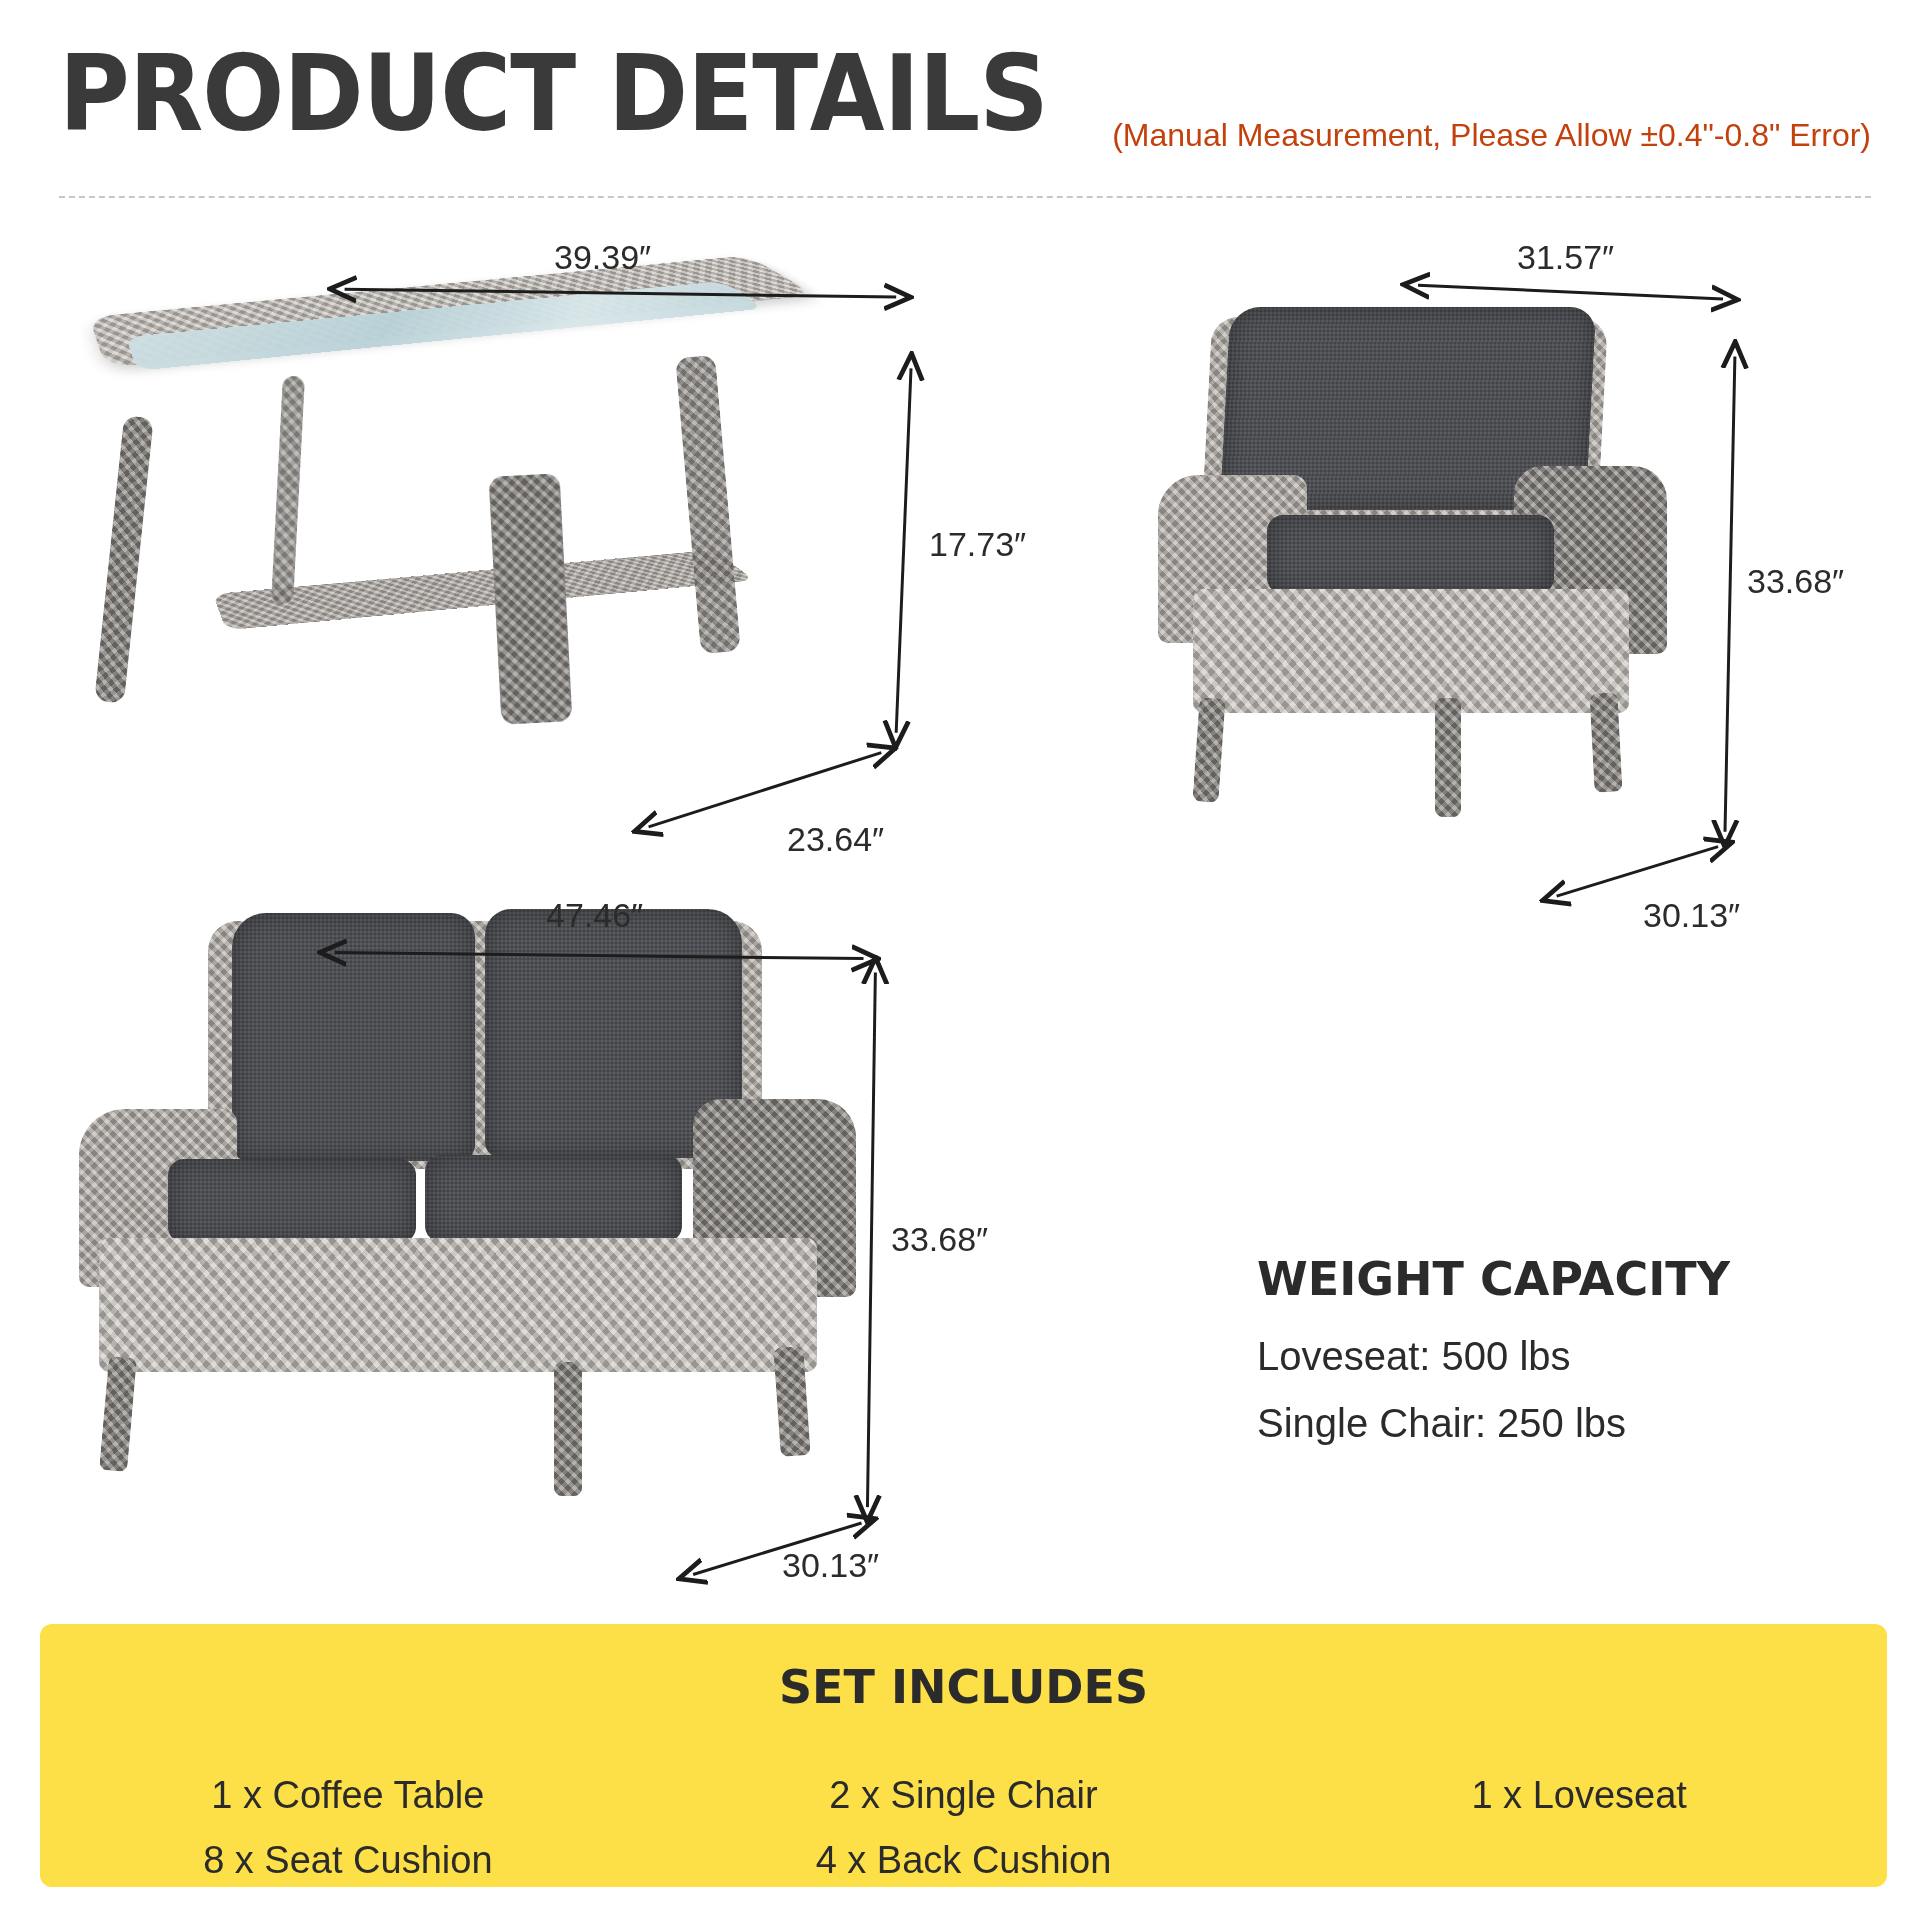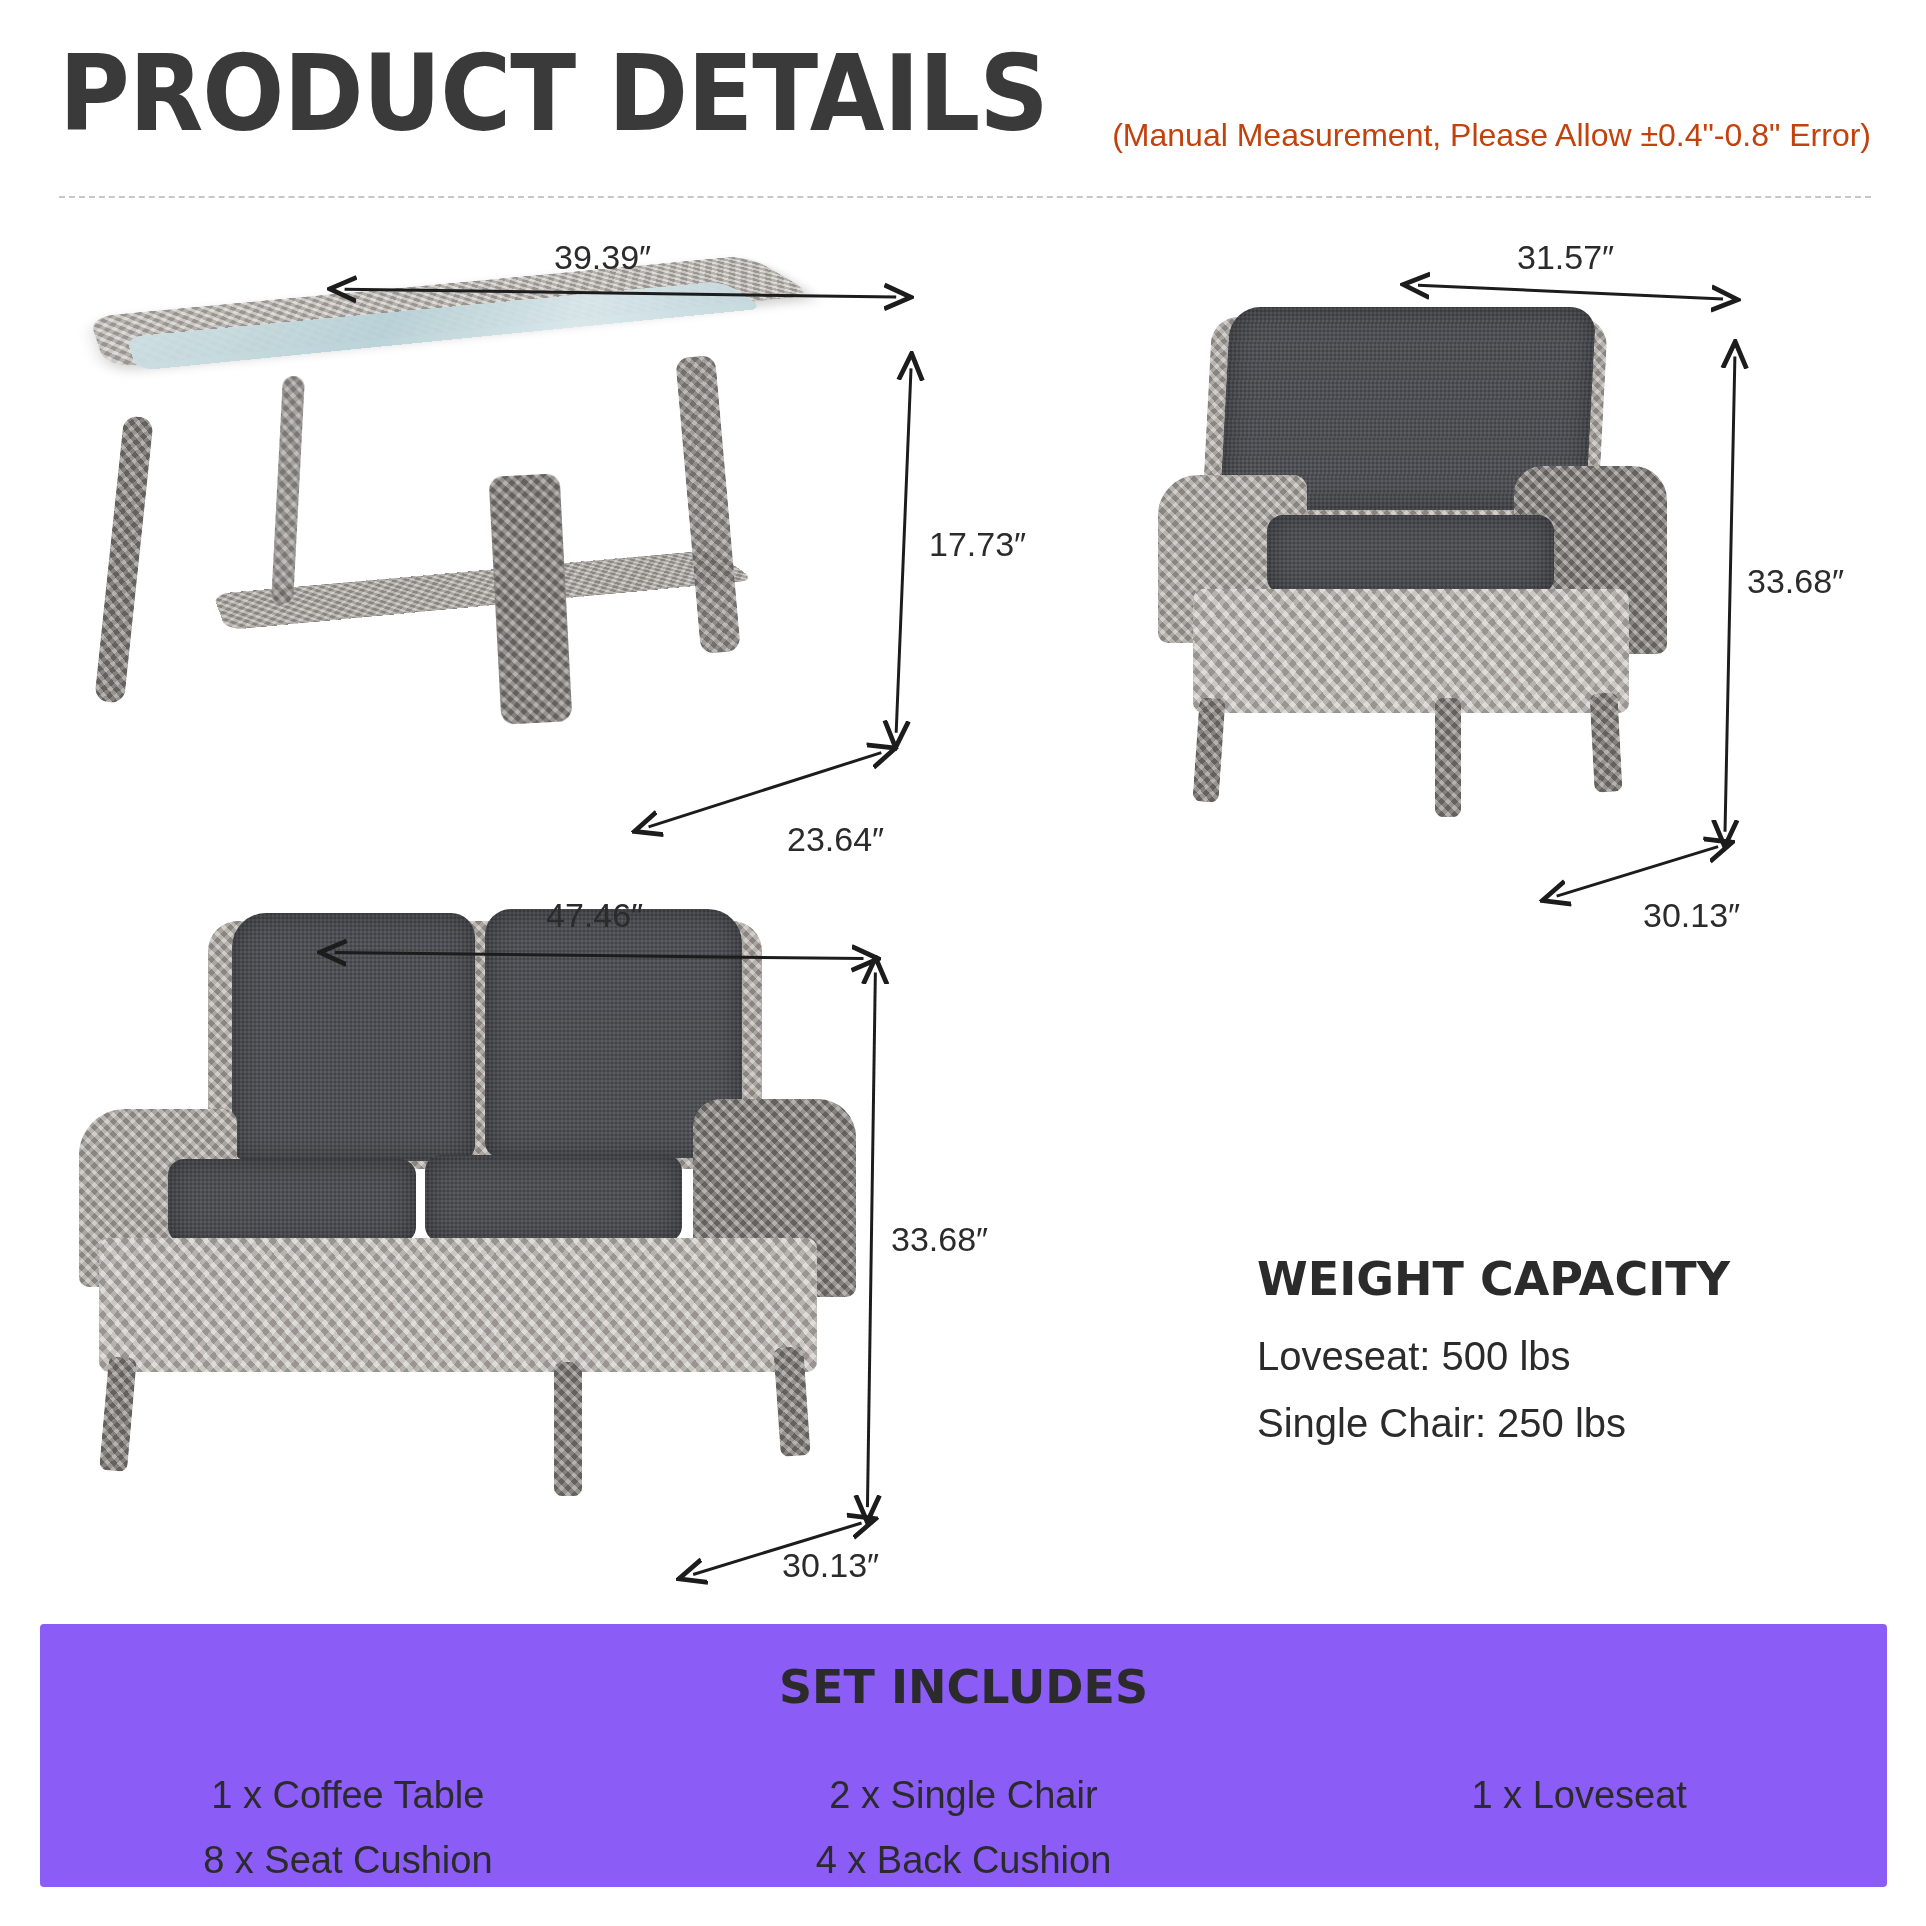--- a/index.html
+++ b/index.html
@@ -107,22 +107,22 @@
     font-family: "Liberation Sans", sans-serif;
   }
 
   
   .set-includes {
     position: absolute;
     left: 40px;
     top: 1624px;
     width: 1847px;
     height: 263px;
-    background: #8b5cf6;
-    border-radius: 4px;
+    background: #fde047;
+    border-radius: 12px;
   }
   .si-title {
     text-align: center;
     font-size: 46px;
     font-weight: bold;
     font-family: "DejaVu Sans", sans-serif;
     color: #2b2b2b;
     margin-top: 36px;
   }
   .si-grid {

